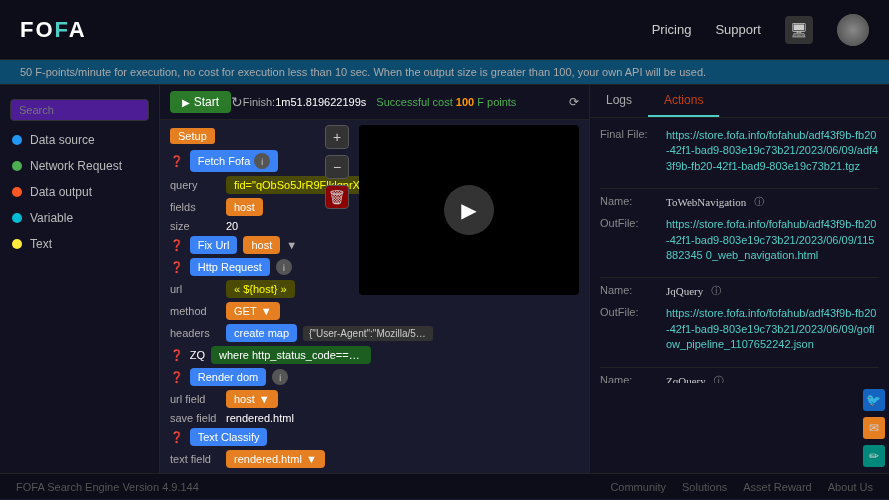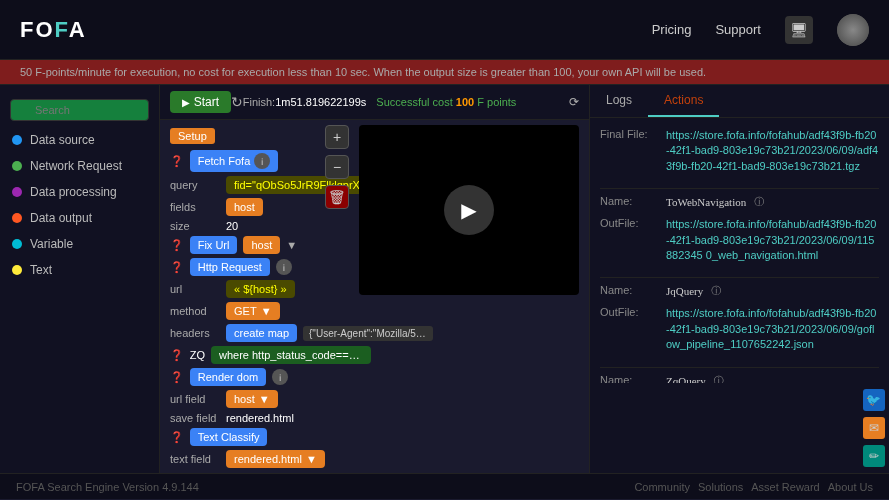--- a/index.html
+++ b/index.html
@@ -50,21 +50,21 @@
     .header-avatar {
       width: 32px; height: 32px;
       background: #555;
       border-radius: 50%;
       overflow: hidden;
       cursor: pointer;
     }
 
     
     .info-bar {
-      background: #7f1d1d;
+      background: #0c4a6e;
       padding: 6px 20px;
       font-size: 11px;
       color: #aaa;
       border-bottom: 1px solid #222;
     }
 
     
     .main {
       display: flex;
       height: calc(500px - 60px - 26px - 26px);
@@ -74,24 +74,24 @@
     .sidebar {
       width: 160px;
       background: #111122;
       border-right: 1px solid #222;
       padding: 8px 0;
       display: flex;
       flex-direction: column;
     }
     .search-box {
       margin: 6px 10px;
-      background: #15803d;
+      background: #4c1d95;
       border: 1px solid #333;
       border-radius: 4px;
-      padding: 4px 24px;
+      padding: 4px 8px;
       color: #ccc;
       font-size: 11px;
       width: calc(100% - 20px);
       outline: none;
     }
     .sidebar-item {
       display: flex;
       align-items: center;
       padding: 6px 12px;
       cursor: pointer;
@@ -324,21 +324,21 @@
       display: flex;
       align-items: center;
       padding: 0 16px;
       font-size: 11px;
       color: #555;
       border-top: 1px solid #222;
       justify-content: space-between;
     }
     .footer-nav {
       display: flex;
-      gap: 8px;
+      gap: 16px;
     }
     .footer-nav a {
       color: #555;
       text-decoration: none;
     }
 
     .divider { background: #222; height: 1px; margin: 6px 0; }
   </style>
 </head>
 <body>
@@ -367,24 +367,20 @@
 
   <div class="sidebar">
     <input class="search-box" type="text" placeholder="Search" style="">
     <div class="sidebar-item">
       <div class="dot" style="background:#2196f3;"></div>
       <span>Data source</span>
     </div>
     <div class="sidebar-item">
       <div class="dot" style="background:#4caf50;"></div>
       <span>Network Request</span>
-    </div>
-    <div class="sidebar-item">
-      <div class="dot" style="background:#9c27b0;"></div>
-      <span>Data processing</span>
     </div>
     <div class="sidebar-item">
       <div class="dot" style="background:#ff5722;"></div>
       <span>Data output</span>
     </div>
     <div class="sidebar-item">
       <div class="dot" style="background:#00bcd4;"></div>
       <span>Variable</span>
     </div>
     <div class="sidebar-item">

